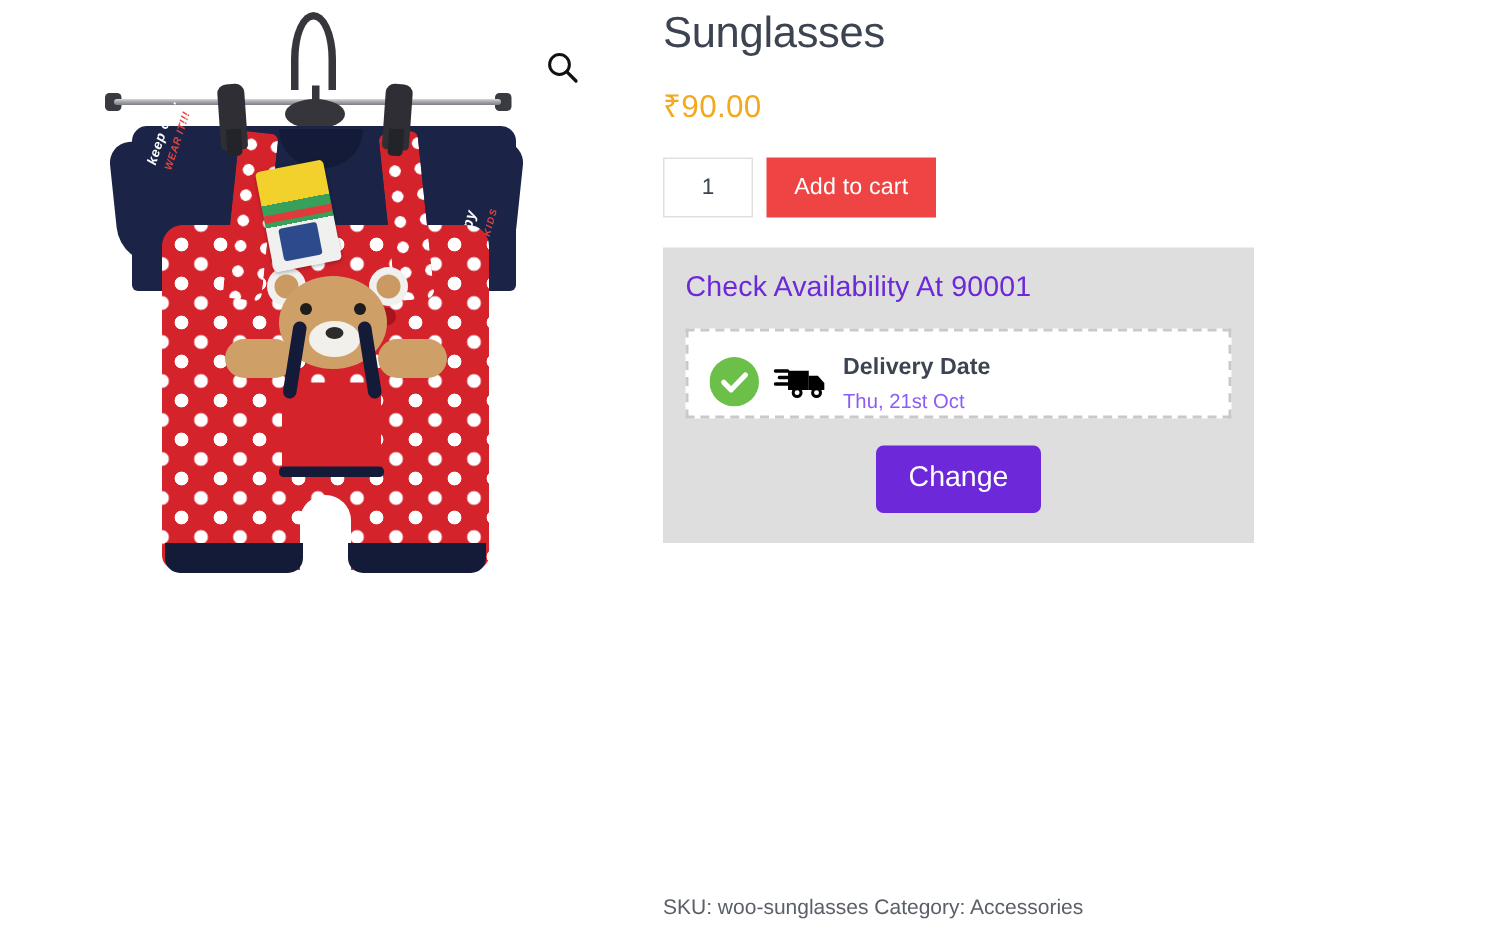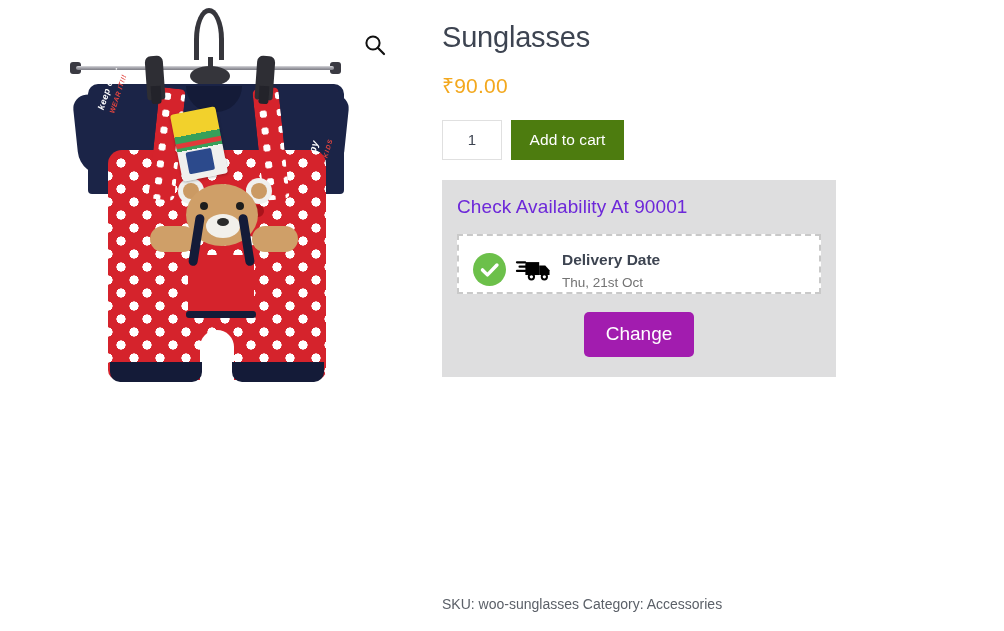--- a/index.html
+++ b/index.html
@@ -148,58 +148,58 @@
   .teddy-arm.l { left: 150px; }
   .teddy-arm.r { left: 252px; }
   .teddy-strap { position: absolute; top: 214px; width: 9px; height: 52px; background: #141b38; border-radius: 5px; }
   .teddy-strap.l { left: 192px; transform: rotate(9deg); }
   .teddy-strap.r { left: 242px; transform: rotate(-9deg); }
 
   
   .summary { position: absolute; left: 442px; top: 0; width: 400px; }
   .product-title {
     font-size: 29px; font-weight: normal; color: #3d4451;
-    margin: 20px 0 0 0; line-height: 1.2; letter-spacing: -.2px;
+    margin: 5px 0 0 0; line-height: 1.2; letter-spacing: -.2px;
   }
   .product-price { margin-top: 16px; font-size: 21px; color: #f3a81e; letter-spacing: .2px; }
   .instructions-label { margin-top: 22px; font-size: 14px; font-weight: bold; color: #3d4451; }
   .instructions-text { margin-top: 18px; font-size: 14.5px; line-height: 1.55; color: #5b6068; max-width: 350px; }
 
   .cart-row { margin-top: 21px; display: flex; align-items: stretch; }
   .qty-input {
     width: 60px; height: 40px; border: 1px solid #e0e0e0; background: #fff;
     text-align: center; font-size: 15px; color: #3d4451;
     font-family: "Liberation Sans", sans-serif; outline: none;
   }
   .add-to-cart {
     margin-left: 9px; width: 113px; height: 40px; border: 0;
-    background: #4d7c0f; color: #ffffff; font-size: 15.5px; cursor: pointer;
+    background: #ef4444; color: #ffffff; font-size: 15.5px; cursor: pointer;
     font-family: "Liberation Sans", sans-serif; letter-spacing: .1px;
   }
 
   
   .avail-panel {
     margin-top: 20px; width: 394px; background: #dededf; padding: 16px 15px 20px 15px;
   }
   .avail-heading { font-size: 19px; color: #6d28d9; font-weight: normal; letter-spacing: .1px; }
   .avail-box {
     margin-top: 16px; background: #ffffff; border: 2px dashed #c9c9c9;
     padding: 15px 14px 2px 14px;
   }
   .avail-row { display: flex; align-items: flex-start; }
   .avail-row + .avail-row { margin-top: 17px; }
   .check-circle { flex: 0 0 auto; width: 33px; height: 33px; margin-top: 2px; }
   .row-icon { flex: 0 0 auto; width: 42px; margin-left: 7px; margin-top: 4px; display: flex; justify-content: center; }
   .row-text { margin-left: 7px; }
   .row-title { font-size: 15.5px; font-weight: bold; color: #3d4451; line-height: 1.2; }
-  .row-sub { margin-top: 6px; font-size: 13.5px; color: #737373; }
+  .row-sub { margin-top: 6px; font-size: 13.5px; color: #8b5cf6; }
 
   .change-wrap { margin-top: 18px; text-align: center; }
   .change-button {
-    background: #a21caf; color: #ffffff; border: 0; border-radius: 5px;
+    background: #6d28d9; color: #ffffff; border: 0; border-radius: 5px;
     padding: 11px 22px 12px 22px; font-size: 19px; cursor: pointer;
     font-family: "Liberation Sans", sans-serif;
   }
 
   .meta { position: absolute; left: 442px; top: 596px; font-size: 14px; color: #5b6068; }
   .meta span { white-space: pre; }
 </style>
 </head>
 <body>
 

